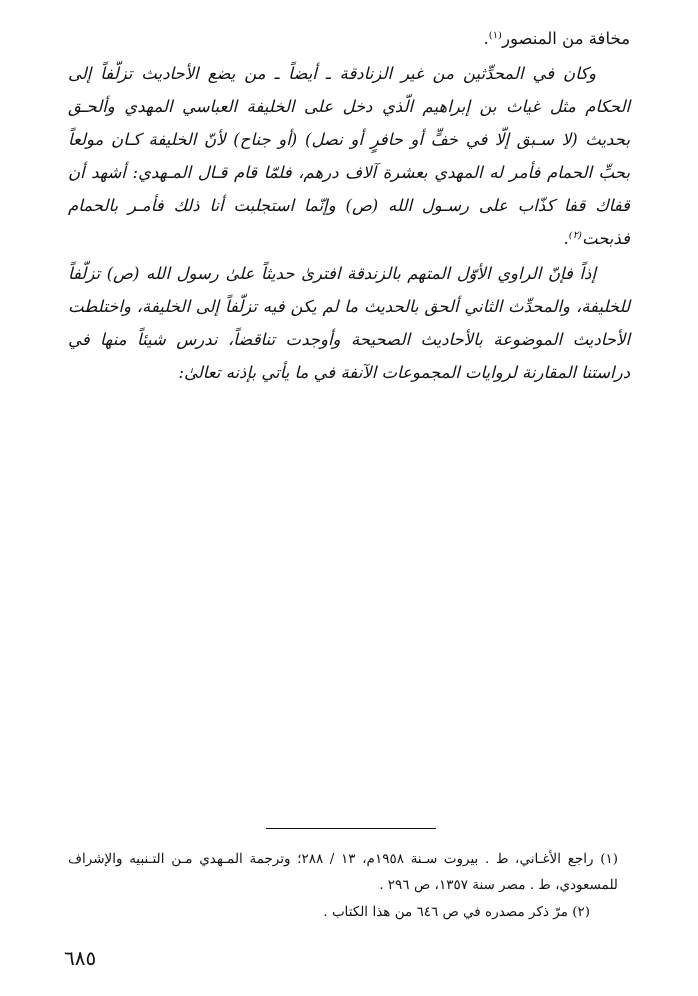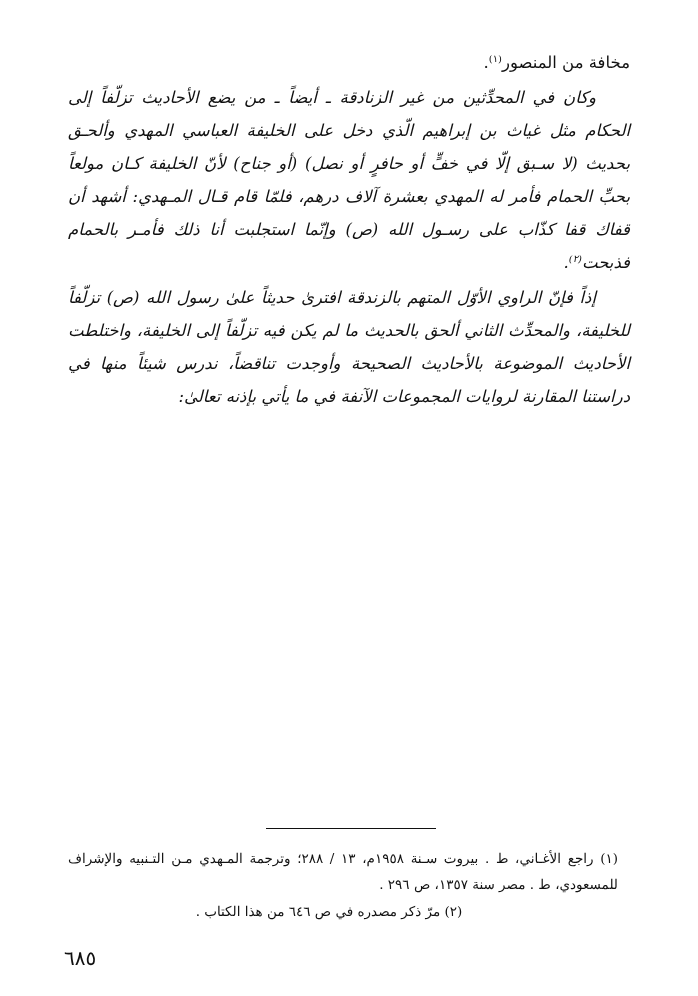--- a/index.html
+++ b/index.html
@@ -15,21 +15,21 @@
     color: #111111;
     overflow: hidden;
   }
   .page {
     position: absolute;
     inset: 0;
     padding: 0;
   }
   .content {
     position: absolute;
-    top: 46px;
+    top: 22px;
     right: 68px;
     left: 68px;
     direction: rtl;
     text-align: justify;
     text-justify: inter-word;
   }
   .para {
     font-size: 16.5px;
     line-height: 2.0;
     margin: 0 0 2px 0;
@@ -64,21 +64,21 @@
     font-size: 13.5px;
     line-height: 1.95;
     text-align: justify;
   }
   .fn {
     margin: 0;
     text-align: justify;
   }
   .fn.second {
     text-indent: 28px;
-    text-align: center;
+    text-align: right;
   }
   .page-number {
     position: absolute;
     bottom: 26px;
     left: 64px;
     font-size: 20px;
     font-weight: normal;
     letter-spacing: 0.5px;
     direction: rtl;
   }

